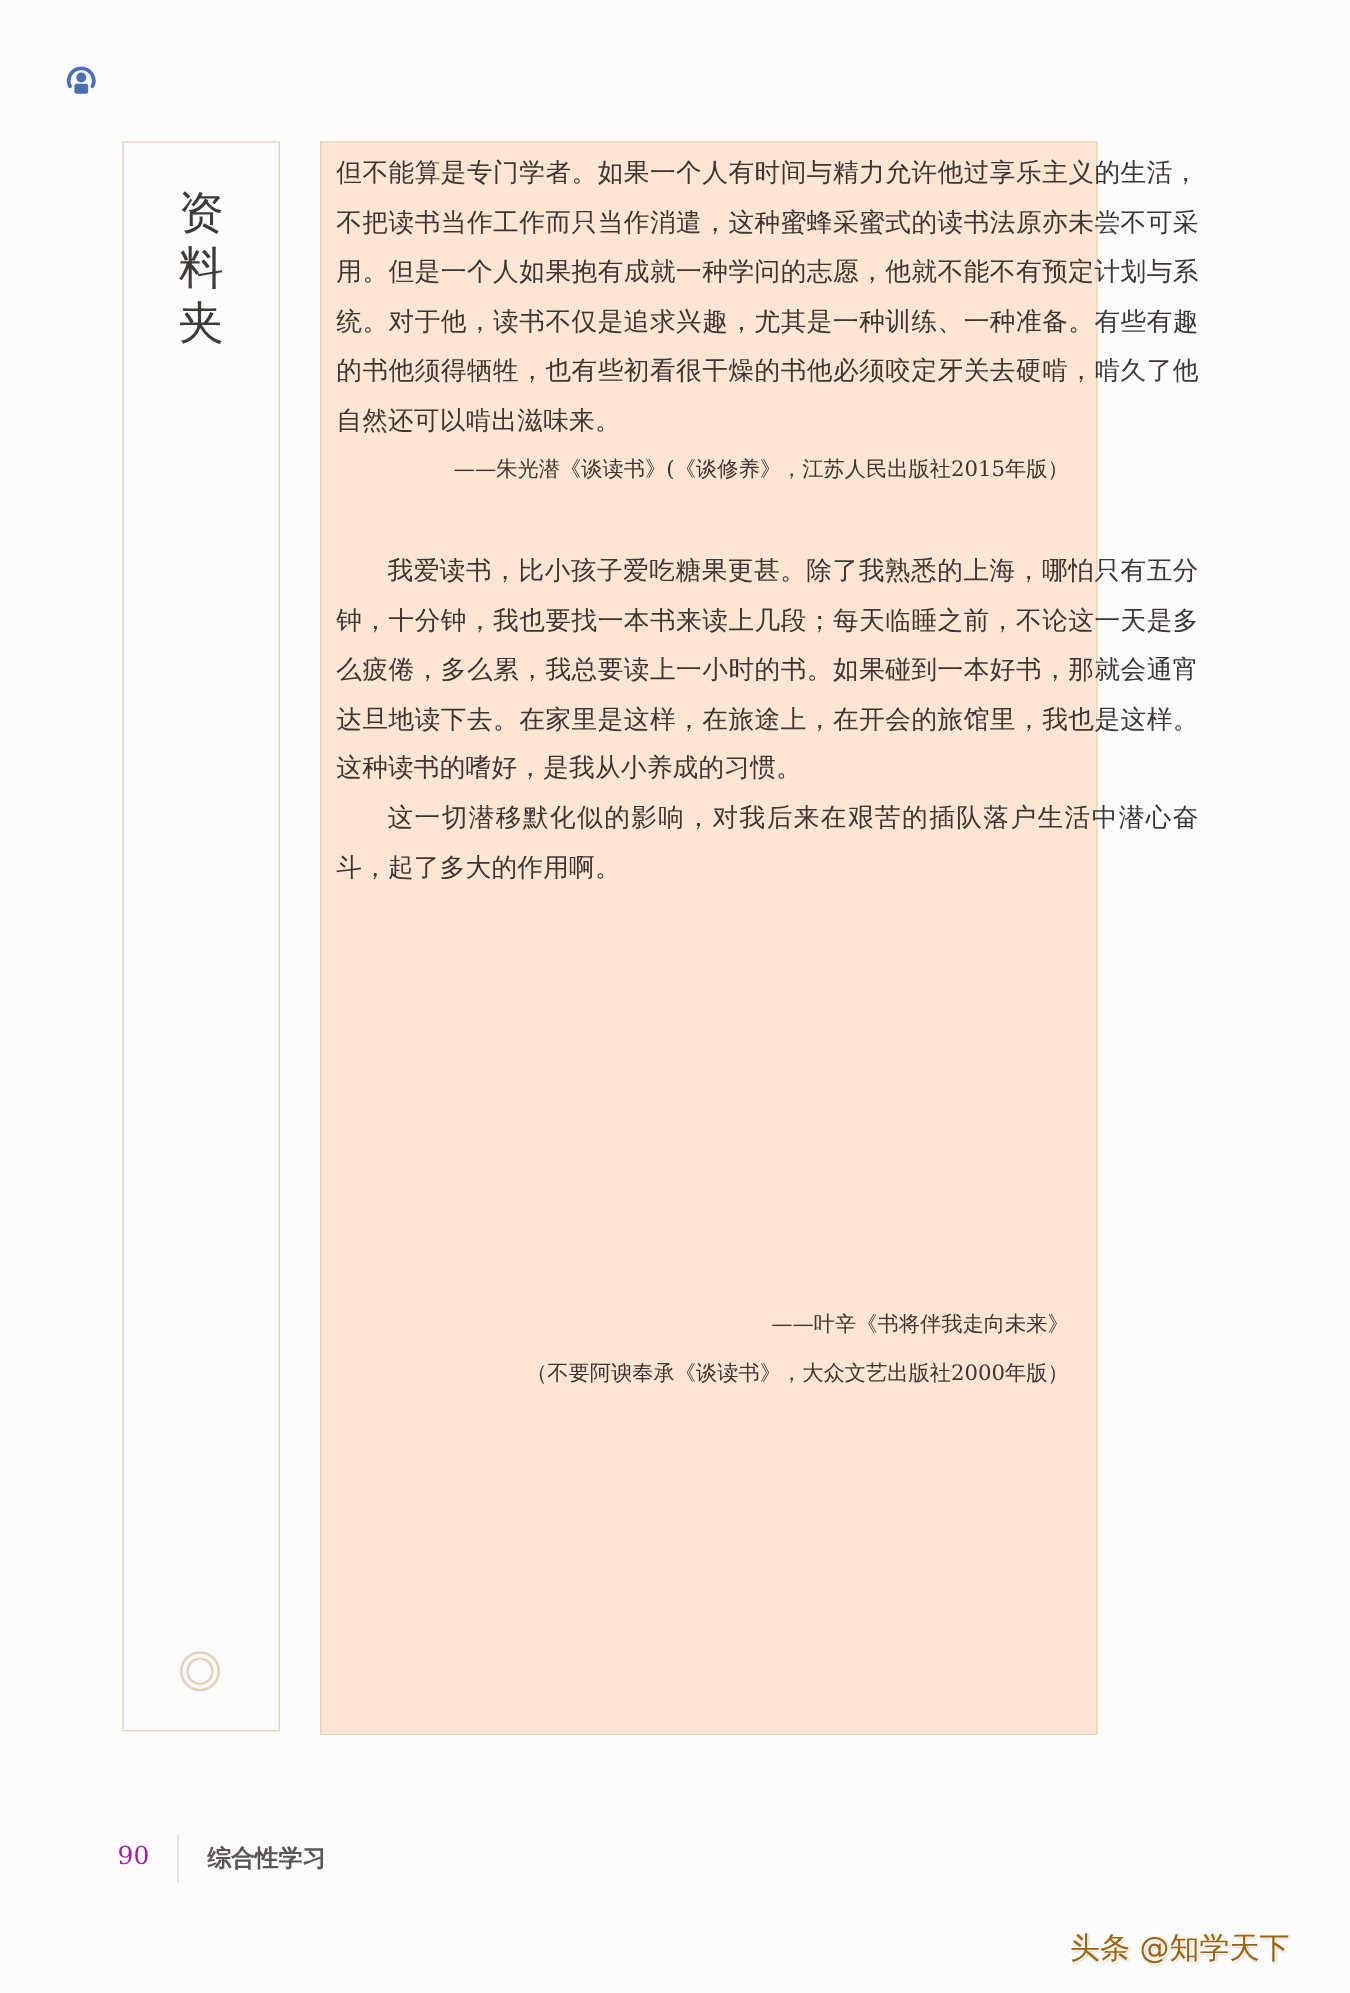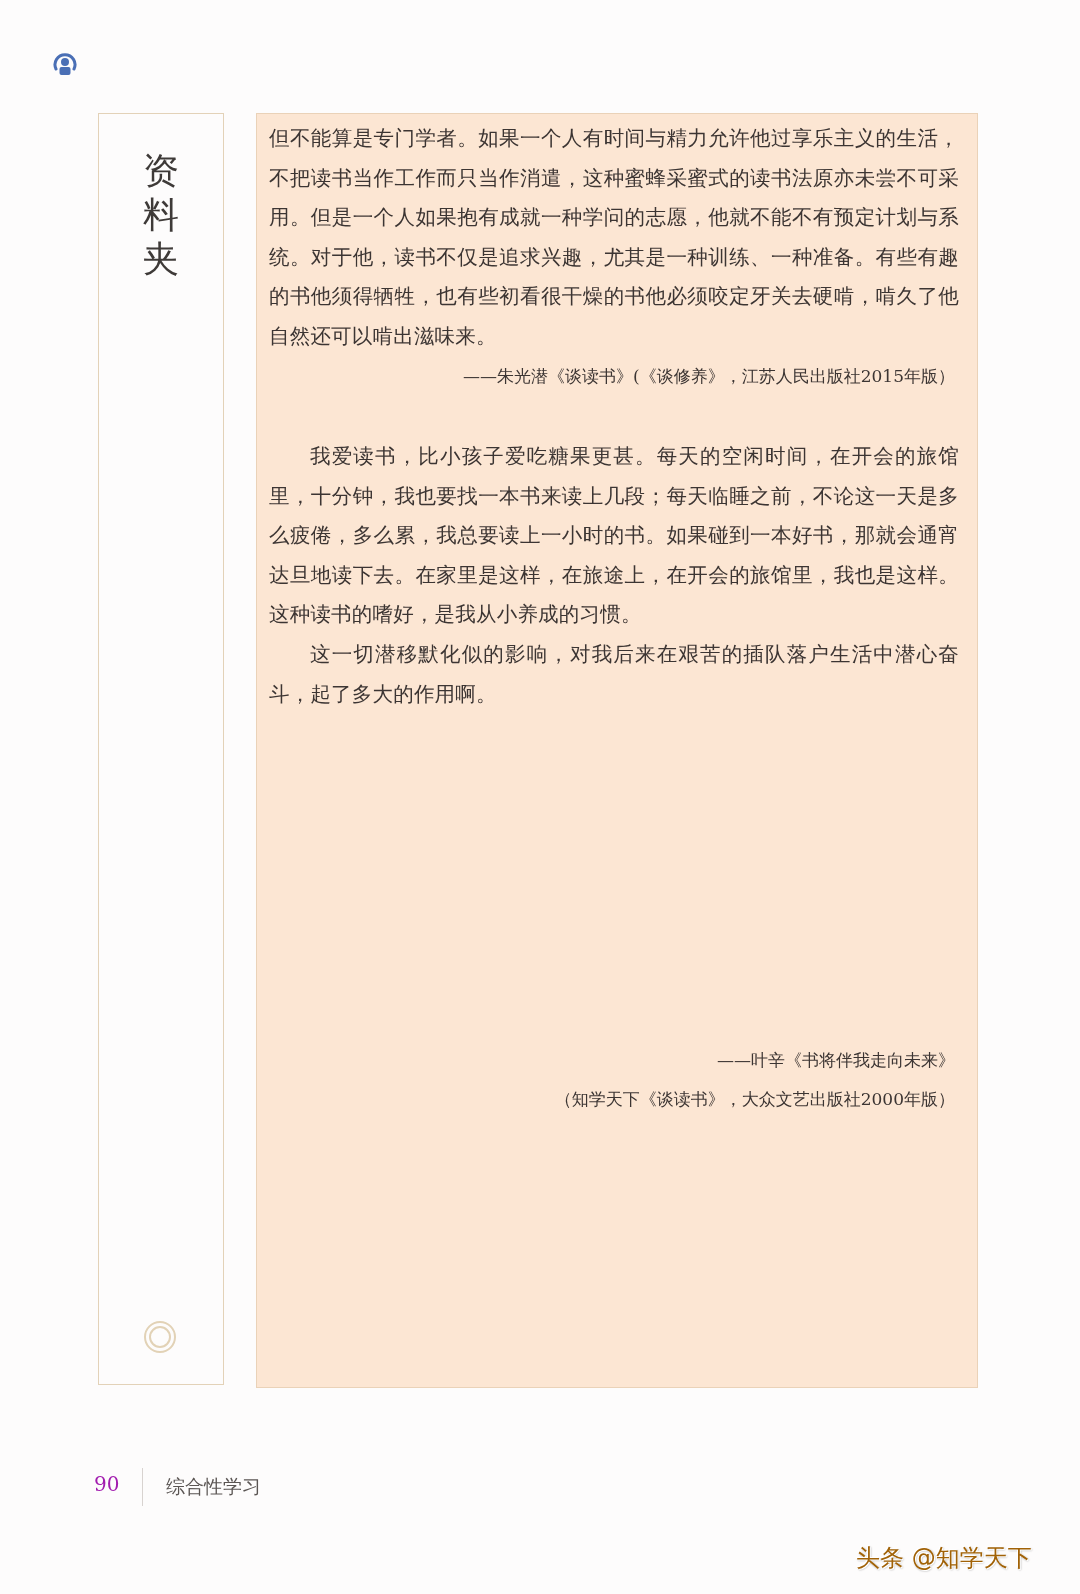--- a/index.html
+++ b/index.html
@@ -51,21 +51,21 @@
       position: absolute;
       left: 44px;
       bottom: 30px;
       width: 34px;
       height: 34px;
     }
     .content-box {
       position: absolute;
       left: 256px;
       top: 113px;
-      width: 722px;
+      width: 622px;
       height: 1275px;
       background: #fce6d3;
       border: 1.5px solid #ead2b8;
       box-sizing: border-box;
     }
     .text-block {
       position: absolute;
       left: 12px;
       width: 690px;
       font-size: 20.5px;
@@ -104,21 +104,21 @@
       height: 38px;
       background: #d8d3d0;
     }
     .section-name {
       position: absolute;
       left: 166px;
       top: 1474px;
       font-size: 19px;
       color: #5a5553;
       font-family: "DejaVu Sans", "Liberation Sans", sans-serif;
-      font-weight: 400;
+      font-weight: 700;
     }
     .watermark {
       position: absolute;
       left: 856px;
       top: 1542px;
       font-size: 24px;
       color: #a16207;
       font-family: "DejaVu Sans", "Liberation Sans", sans-serif;
       text-shadow: 1px 1px 0 #fff, -1px -1px 0 #fff, 1px 1px 2px #999;
       white-space: nowrap;
@@ -146,24 +146,24 @@
 </div>
 
 <div class="content-box">
 
   <div class="text-block" style="top: 5px;">
     <p>但不能算是专门学者。如果一个人有时间与精力允许他过享乐主义的生活，不把读书当作工作而只当作消遣，这种蜜蜂采蜜式的读书法原亦未尝不可采用。但是一个人如果抱有成就一种学问的志愿，他就不能不有预定计划与系统。对于他，读书不仅是追求兴趣，尤其是一种训练、一种准备。有些有趣的书他须得牺牲，也有些初看很干燥的书他必须咬定牙关去硬啃，啃久了他自然还可以啃出滋味来。</p>
   </div>
   <div class="source" style="top: 250px;">——朱光潜《谈读书》(《谈修养》，江苏人民出版社2015年版）</div>
 
   <div class="text-block" style="top: 323px;">
-    <p class="indent">我爱读书，比小孩子爱吃糖果更甚。每天的空闲时间，在开会的旅馆里，十分钟，我也要找一本书来读上几段；每天临睡之前，不论这一天是多么疲倦，多么累，我总要读上一小时的书。如果碰到一本好书，那就会通宵达旦地读下去。在家里是这样，在旅途上，在开会的旅馆里，我也是这样。这种读书的嗜好，是我从小养成的习惯。</p>
+    <p class="indent">我爱读书，比小孩子爱吃糖果更甚。除了我熟悉的上海，哪怕只有五分钟，十分钟，我也要找一本书来读上几段；每天临睡之前，不论这一天是多么疲倦，多么累，我总要读上一小时的书。如果碰到一本好书，那就会通宵达旦地读下去。在家里是这样，在旅途上，在开会的旅馆里，我也是这样。这种读书的嗜好，是我从小养成的习惯。</p>
     <p class="indent">这一切潜移默化似的影响，对我后来在艰苦的插队落户生活中潜心奋斗，起了多大的作用啊。</p>
   </div>
   <div class="source" style="top: 934px;">——叶辛《书将伴我走向未来》</div>
-  <div class="source" style="top: 973px;">（知学天下《谈读书》，大众文艺出版社2000年版）</div>
+  <div class="source" style="top: 973px;">（不要阿谀奉承《谈读书》，大众文艺出版社2000年版）</div>
 </div>
 
 <div class="page-number">90</div>
 <div class="footer-divider"></div>
 <div class="section-name">综合性学习</div>
 
 <div class="watermark">头条 @知学天下</div>
 
 </body></html>

